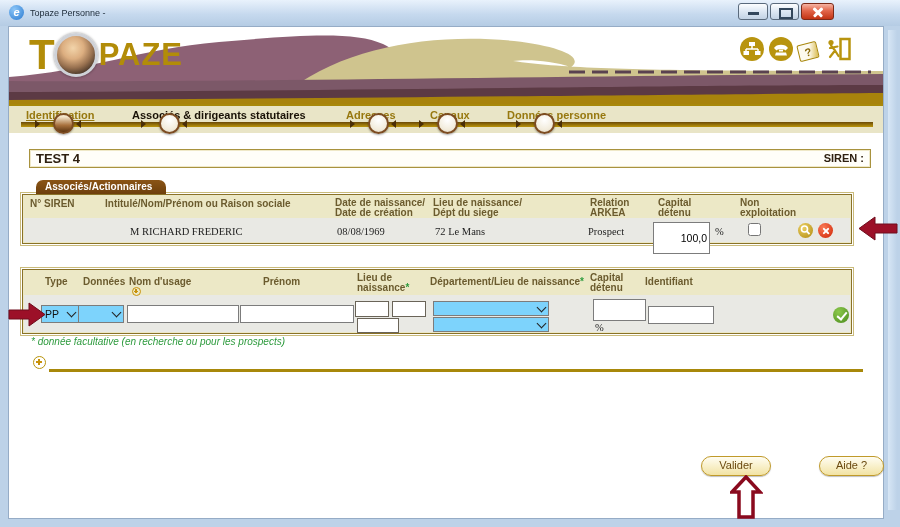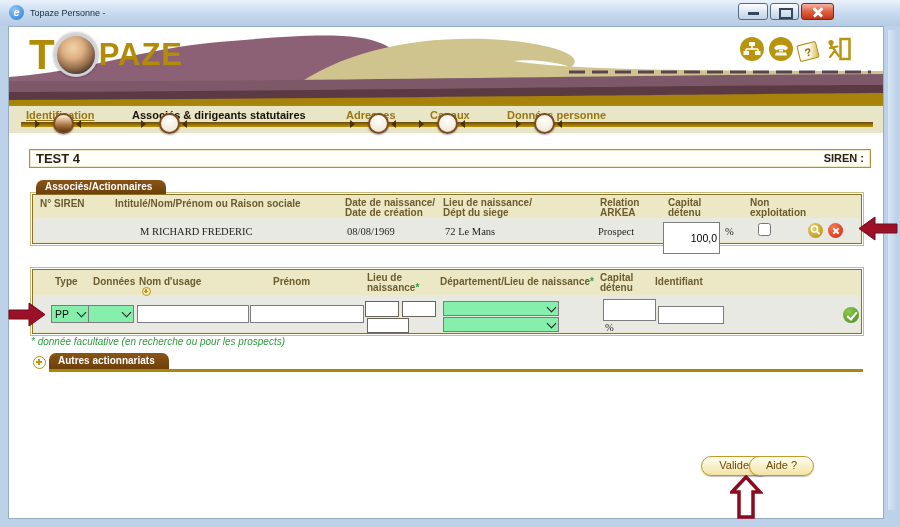--- a/index.html
+++ b/index.html
@@ -55,30 +55,30 @@
   .tick.l{border-right:5px solid #4a2e06;}
   
   .ctx-bar{position:absolute;left:20px;top:122px;width:842px;height:19px;background:#fffef9;
            border:1px solid #a8923e;box-shadow:inset 0 0 0 1px #efe8c8;box-sizing:border-box;}
   .ctx-name{position:absolute;left:6px;top:0;font-size:13px;font-weight:bold;color:#2e2011;line-height:17px;}
   .ctx-siren{position:absolute;right:6px;top:0;font-size:11px;font-weight:bold;color:#2e2011;line-height:17px;}
   
   .sect-tab{position:absolute;background:linear-gradient(#8a5416,#6e3f0c);color:#fff;font-size:10px;
             font-weight:bold;padding:0 14px 0 9px;height:14px;line-height:14px;border-radius:7px 7px 0 0;
             white-space:nowrap;z-index:2;}
-  .tbl{position:absolute;left:23px;width:830px;background:#ece8c6;border:1px solid #8a7228;
+  .tbl{position:absolute;left:13px;width:830px;background:#ece8c6;border:1px solid #8a7228;
        outline:1px solid #cabb7b;outline-offset:1px;box-sizing:border-box;}
   .rowbg{position:absolute;left:1px;right:1px;bottom:1px;background:#e9e9e4;}
   .th{position:absolute;font-size:10px;font-weight:bold;color:#6b5b2e;line-height:10px;white-space:nowrap;}
   .th span{display:block;}
   .td{position:absolute;font-size:10.5px;color:#1e1e1e;white-space:nowrap;font-family:Liberation Serif, serif;}
   .ast{color:#2e9b3e;}
   .tin{position:absolute;border:1px solid #7c7c7c;background:#fff;font-size:10.5px;
        font-family:"Liberation Sans",sans-serif;padding:0 2px;box-sizing:border-box;}
-  .fsel{position:absolute;background:#86efac;border:1px solid #7c7c7c;box-sizing:border-box;font-size:10.5px;
+  .fsel{position:absolute;background:#7dd3fc;border:1px solid #7c7c7c;box-sizing:border-box;font-size:10.5px;
        color:#111;display:flex;align-items:center;justify-content:space-between;padding:0 3px;cursor:pointer;}
   .chev{width:6px;height:6px;border-right:1.8px solid #222;border-bottom:1.8px solid #222;
        transform:rotate(45deg);margin-top:-3px;flex:0 0 auto;}
   .cbx{position:absolute;width:13px;height:13px;margin:0;}
   .iconbtn{position:absolute;width:15px;height:15px;border-radius:50%;cursor:pointer;}
   .mag{background:radial-gradient(circle at 35% 30%,#ecd062,#b08a10);}
   .delx{background:radial-gradient(circle at 35% 30%,#fa7a56,#cf2404);}
   .delx i{position:absolute;left:3.5px;top:6.5px;width:8px;height:2px;background:#fff;border-radius:1px;display:block;}
   .delx i.a{transform:rotate(45deg)}.delx i.b{transform:rotate(-45deg)}
   .gcheck{position:absolute;width:16px;height:16px;border-radius:50%;cursor:pointer;
@@ -287,25 +287,24 @@
           <i></i>
         </span>
     </div>
 
     <div class="fn">* donnée facultative (en recherche ou pour les prospects)</div>
 
     <span class="plusc">
         <b class="h"></b>
         <b class="v"></b>
       </span>
-    <div class="sect-tab" style="left:40px;top:326px;height:16px;line-height:16px">Autres actionnariats</div>
     <div class="autres-line"></div>
 
     <div class="btn" style="left:692px;top:429px;width:70px">Valider</div>
-    <div class="btn" style="left:740px;top:429px;width:65px">Aide ?</div>
+    <div class="btn" style="left:810px;top:429px;width:65px">Aide ?</div>
   </div>
 
   <svg class="annot" style="left:8px;top:301px" width="39" height="27">
     <polygon points="1,9 21,9 21,2 37,13.5 21,25 21,18 1,18" fill="#9c1028" stroke="#6e0c1c" stroke-width="1"></polygon>
   </svg>
   <svg class="annot" style="left:856px;top:215px" width="42" height="27">
     <polygon points="41,9 19,9 19,2 3,13.5 19,25 19,18 41,18" fill="#9c1028" stroke="#6e0c1c" stroke-width="1"></polygon>
   </svg>
   <svg class="annot" style="left:730px;top:475px" width="33" height="45">
     <polygon points="16,2 30,17 23,17 23,42 9,42 9,17 2,17" fill="#ffffff" stroke="#8a0a1e" stroke-width="3.5"></polygon>

